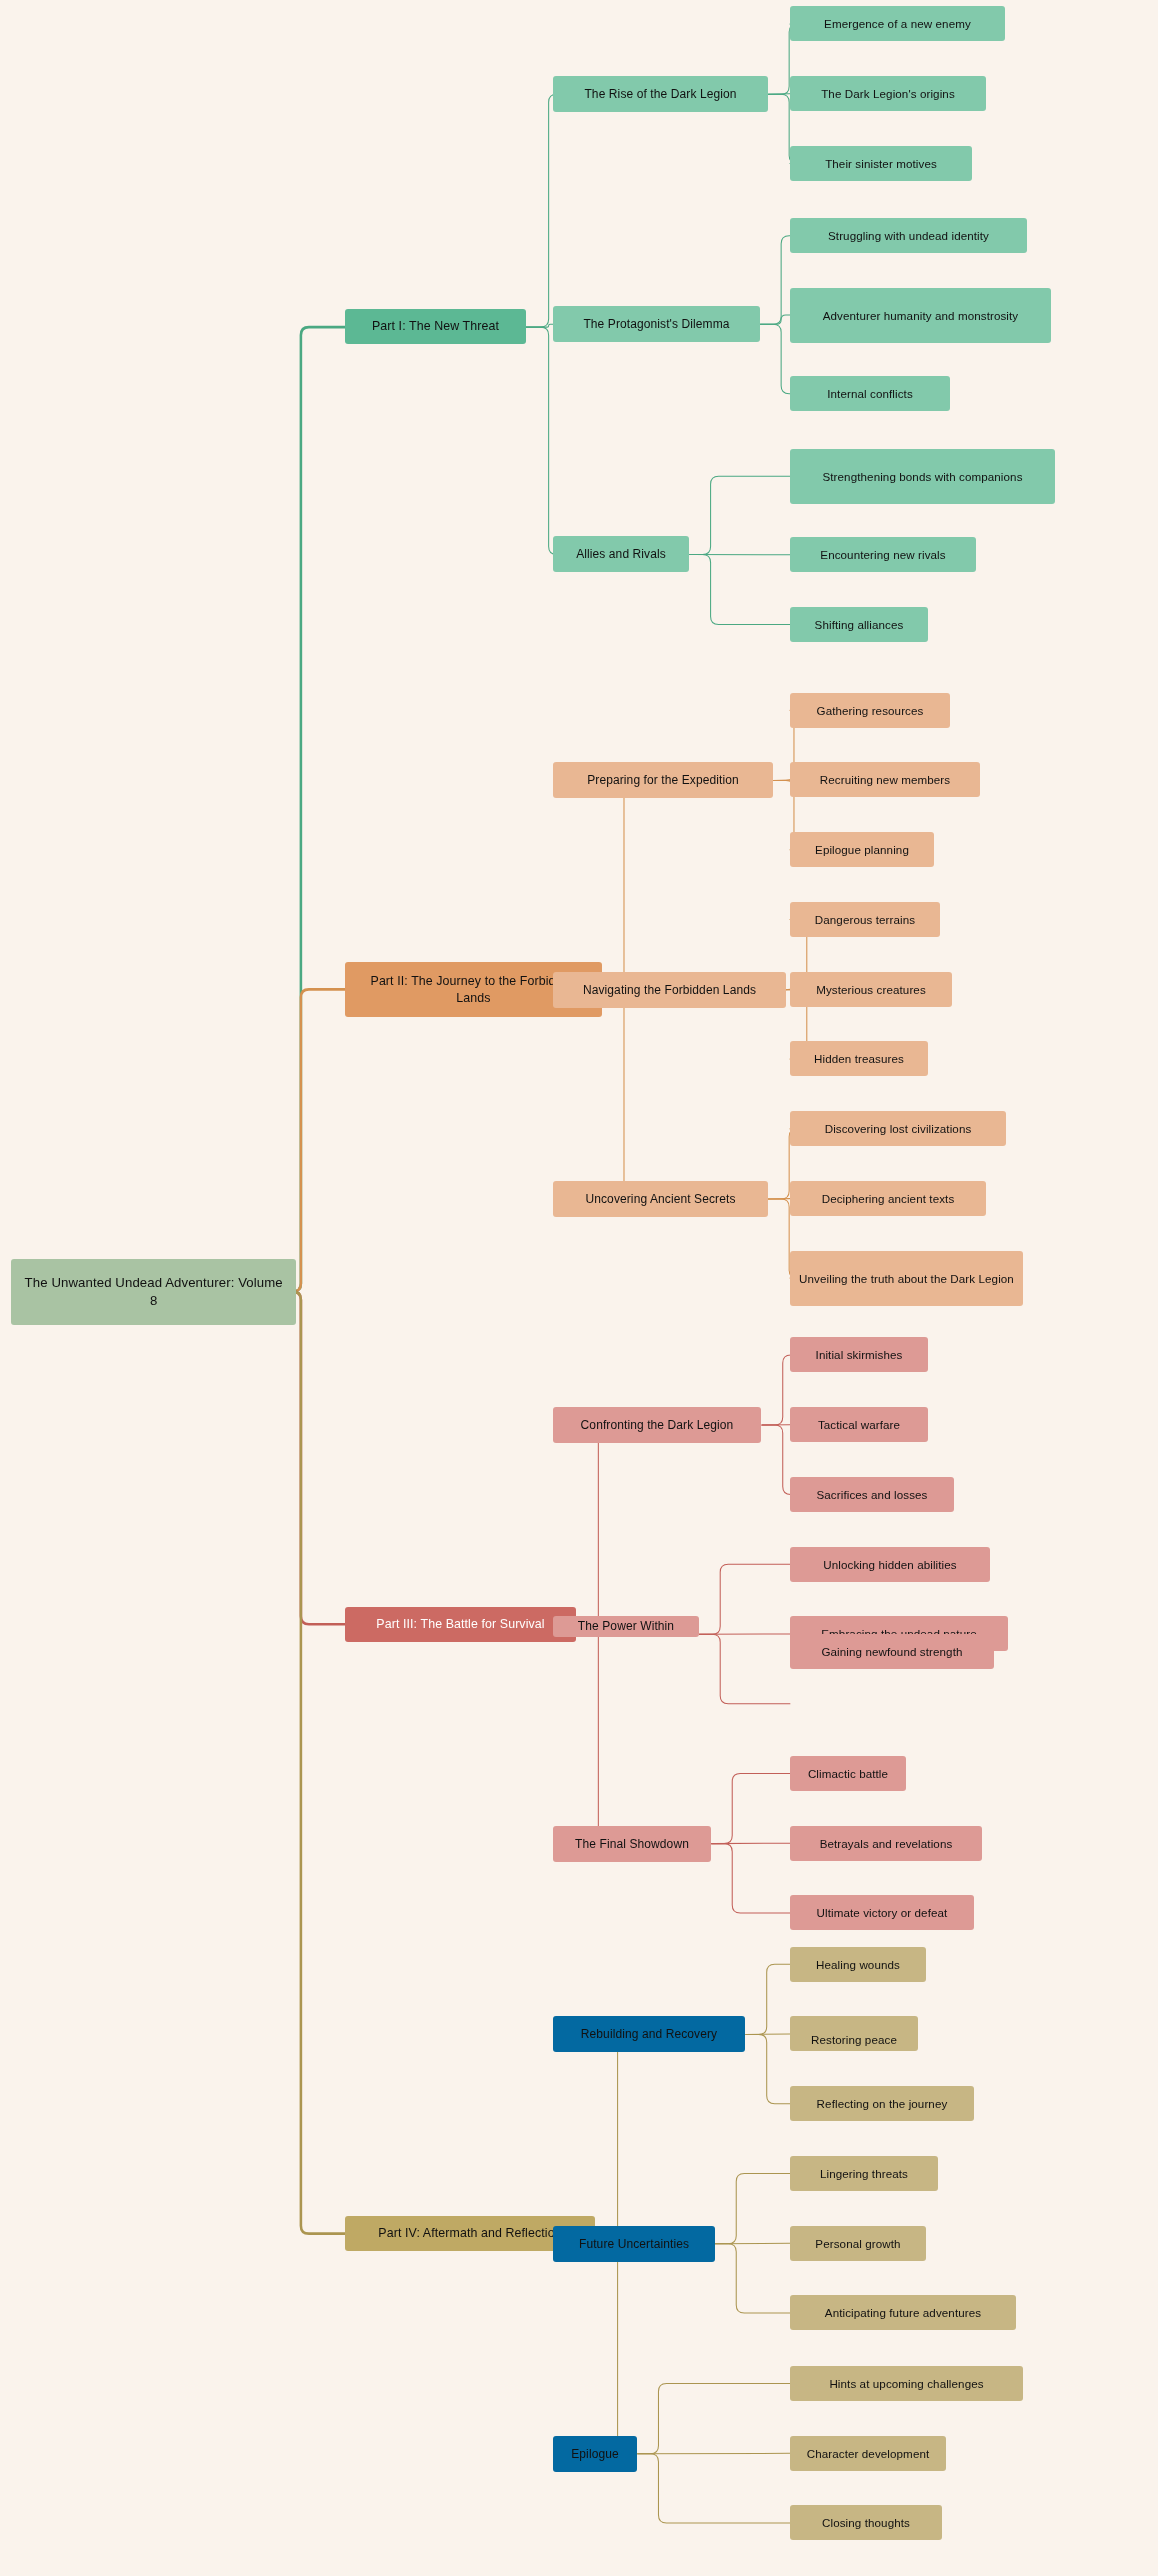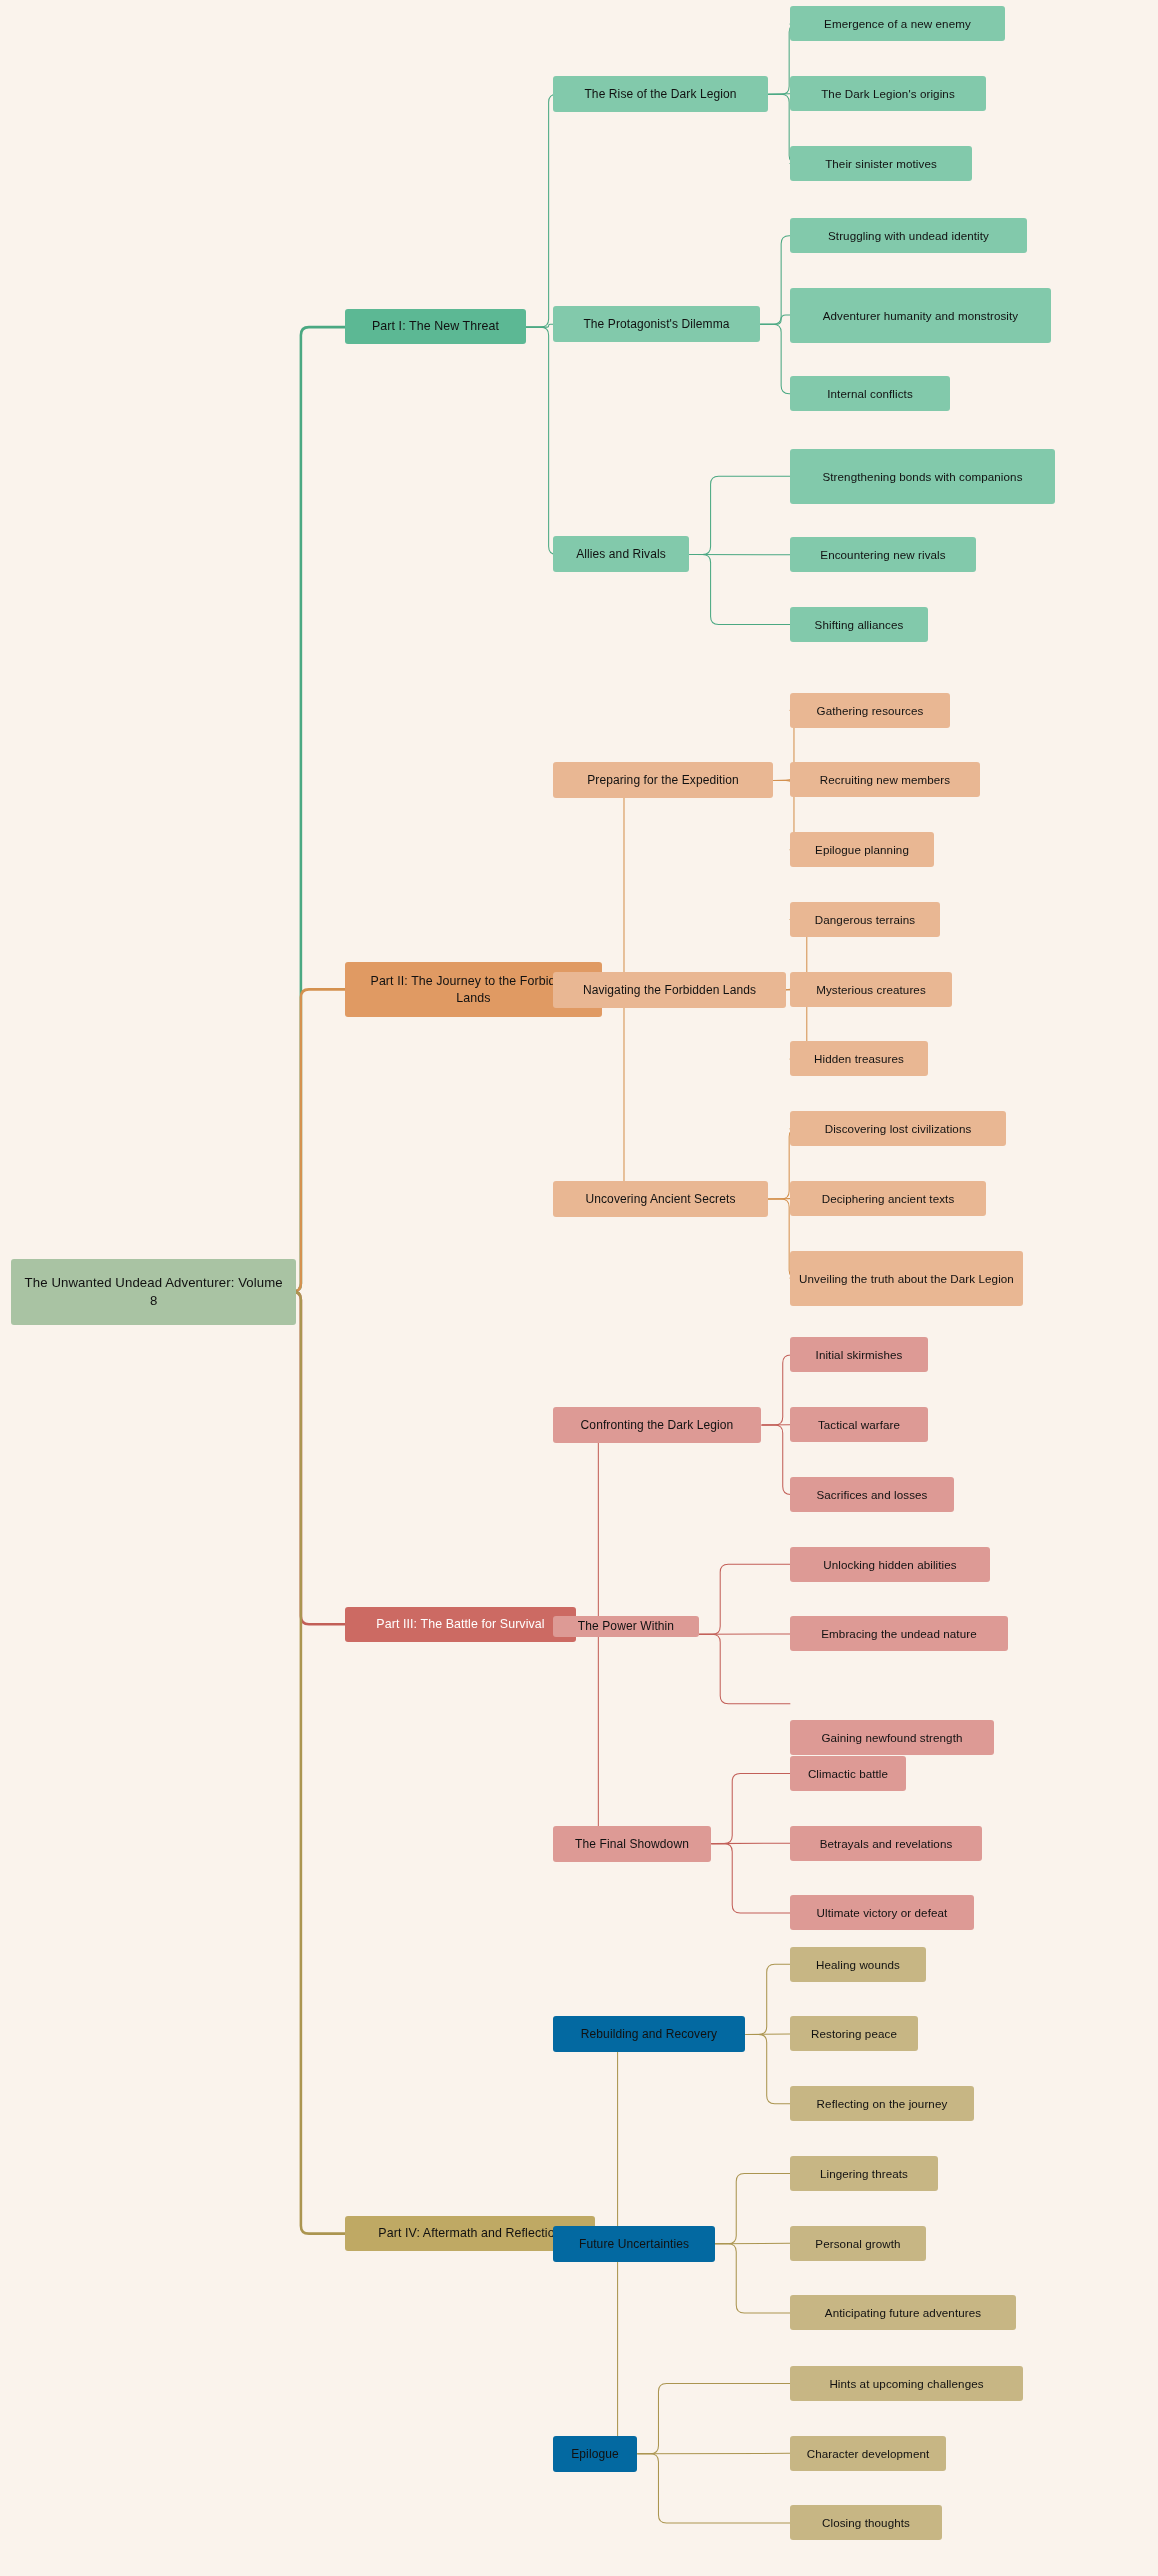--- a/index.html
+++ b/index.html
@@ -201,21 +201,21 @@
       </div>
       <div class="node n-l2 red" style="left: 553px; top: 1616px; width: 146px; height: 21px;">
         <span>The Power Within</span>
       </div>
       <div class="node n-l3 red" style="left: 790px; top: 1547px; width: 200px; height: 35px;">
         <span>Unlocking hidden abilities</span>
       </div>
       <div class="node n-l3 red" style="left: 790px; top: 1616px; width: 218px; height: 35px;">
         <span>Embracing the undead nature</span>
       </div>
-      <div class="node n-l3 red" style="left: 790px; top: 1720px; width: 204px; height: 35px;">
+      <div class="node n-l3 red" style="left: 790px; top: 1634px; width: 204px; height: 35px;">
         <span>Gaining newfound strength</span>
       </div>
       <div class="node n-l2 red" style="left: 553px; top: 1826px; width: 158px; height: 36px;">
         <span>The Final Showdown</span>
       </div>
       <div class="node n-l3 red" style="left: 790px; top: 1756px; width: 116px; height: 35px;">
         <span>Climactic battle</span>
       </div>
       <div class="node n-l3 red" style="left: 790px; top: 1826px; width: 192px; height: 35px;">
         <span>Betrayals and revelations</span>
@@ -225,21 +225,21 @@
       </div>
       <div class="node n-l1 olive" style="left: 345px; top: 2216px; width: 250px; height: 35px;">
         <span>Part IV: Aftermath and Reflection</span>
       </div>
       <div class="node n-l2 olive" style="left: 553px; top: 2016px; width: 192px; height: 36px;">
         <span>Rebuilding and Recovery</span>
       </div>
       <div class="node n-l3 olive" style="left: 790px; top: 1947px; width: 136px; height: 35px;">
         <span>Healing wounds</span>
       </div>
-      <div class="node n-l3 olive" style="left: 790px; top: 2016px; width: 128px; height: 35px;">
+      <div class="node n-l3 olive" style="left: 790px; top: 2016px; width: 128px; height: 35px; align-items: flex-end;">
         <span>Restoring peace</span>
       </div>
       <div class="node n-l3 olive" style="left: 790px; top: 2086px; width: 184px; height: 35px;">
         <span>Reflecting on the journey</span>
       </div>
       <div class="node n-l2 olive" style="left: 553px; top: 2226px; width: 162px; height: 36px;">
         <span>Future Uncertainties</span>
       </div>
       <div class="node n-l3 olive" style="left: 790px; top: 2156px; width: 148px; height: 35px;">
         <span>Lingering threats</span>

